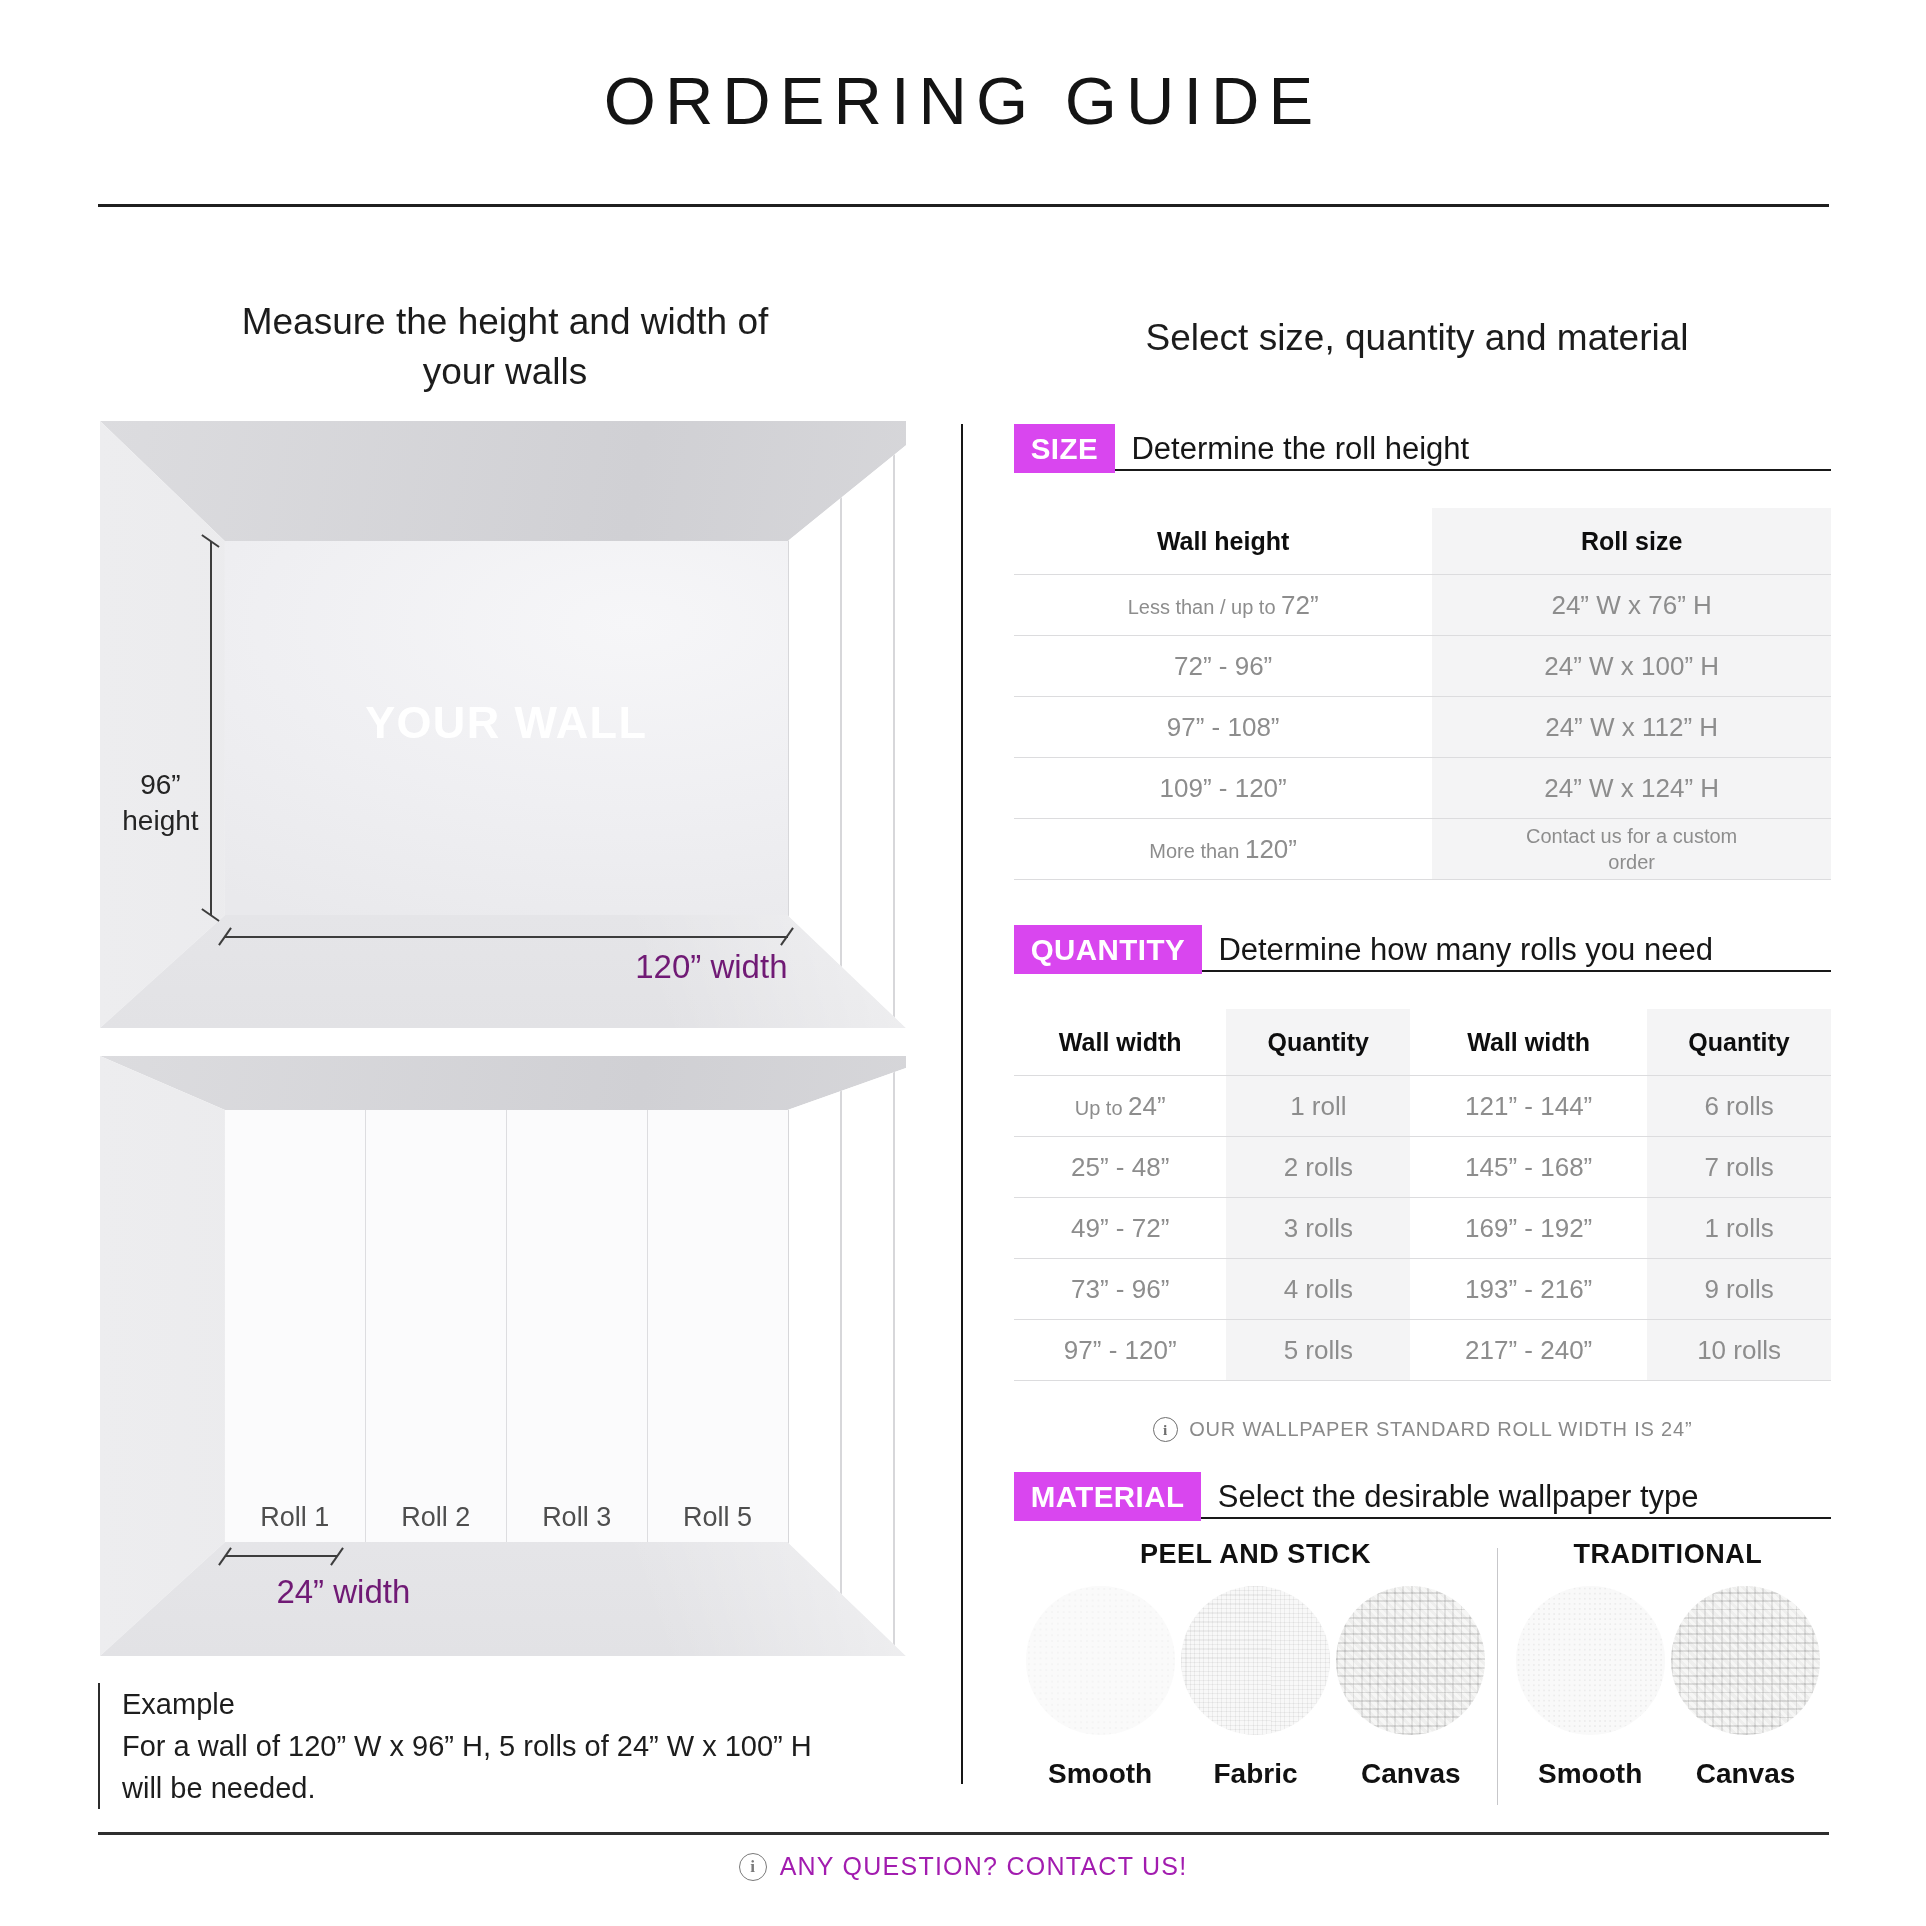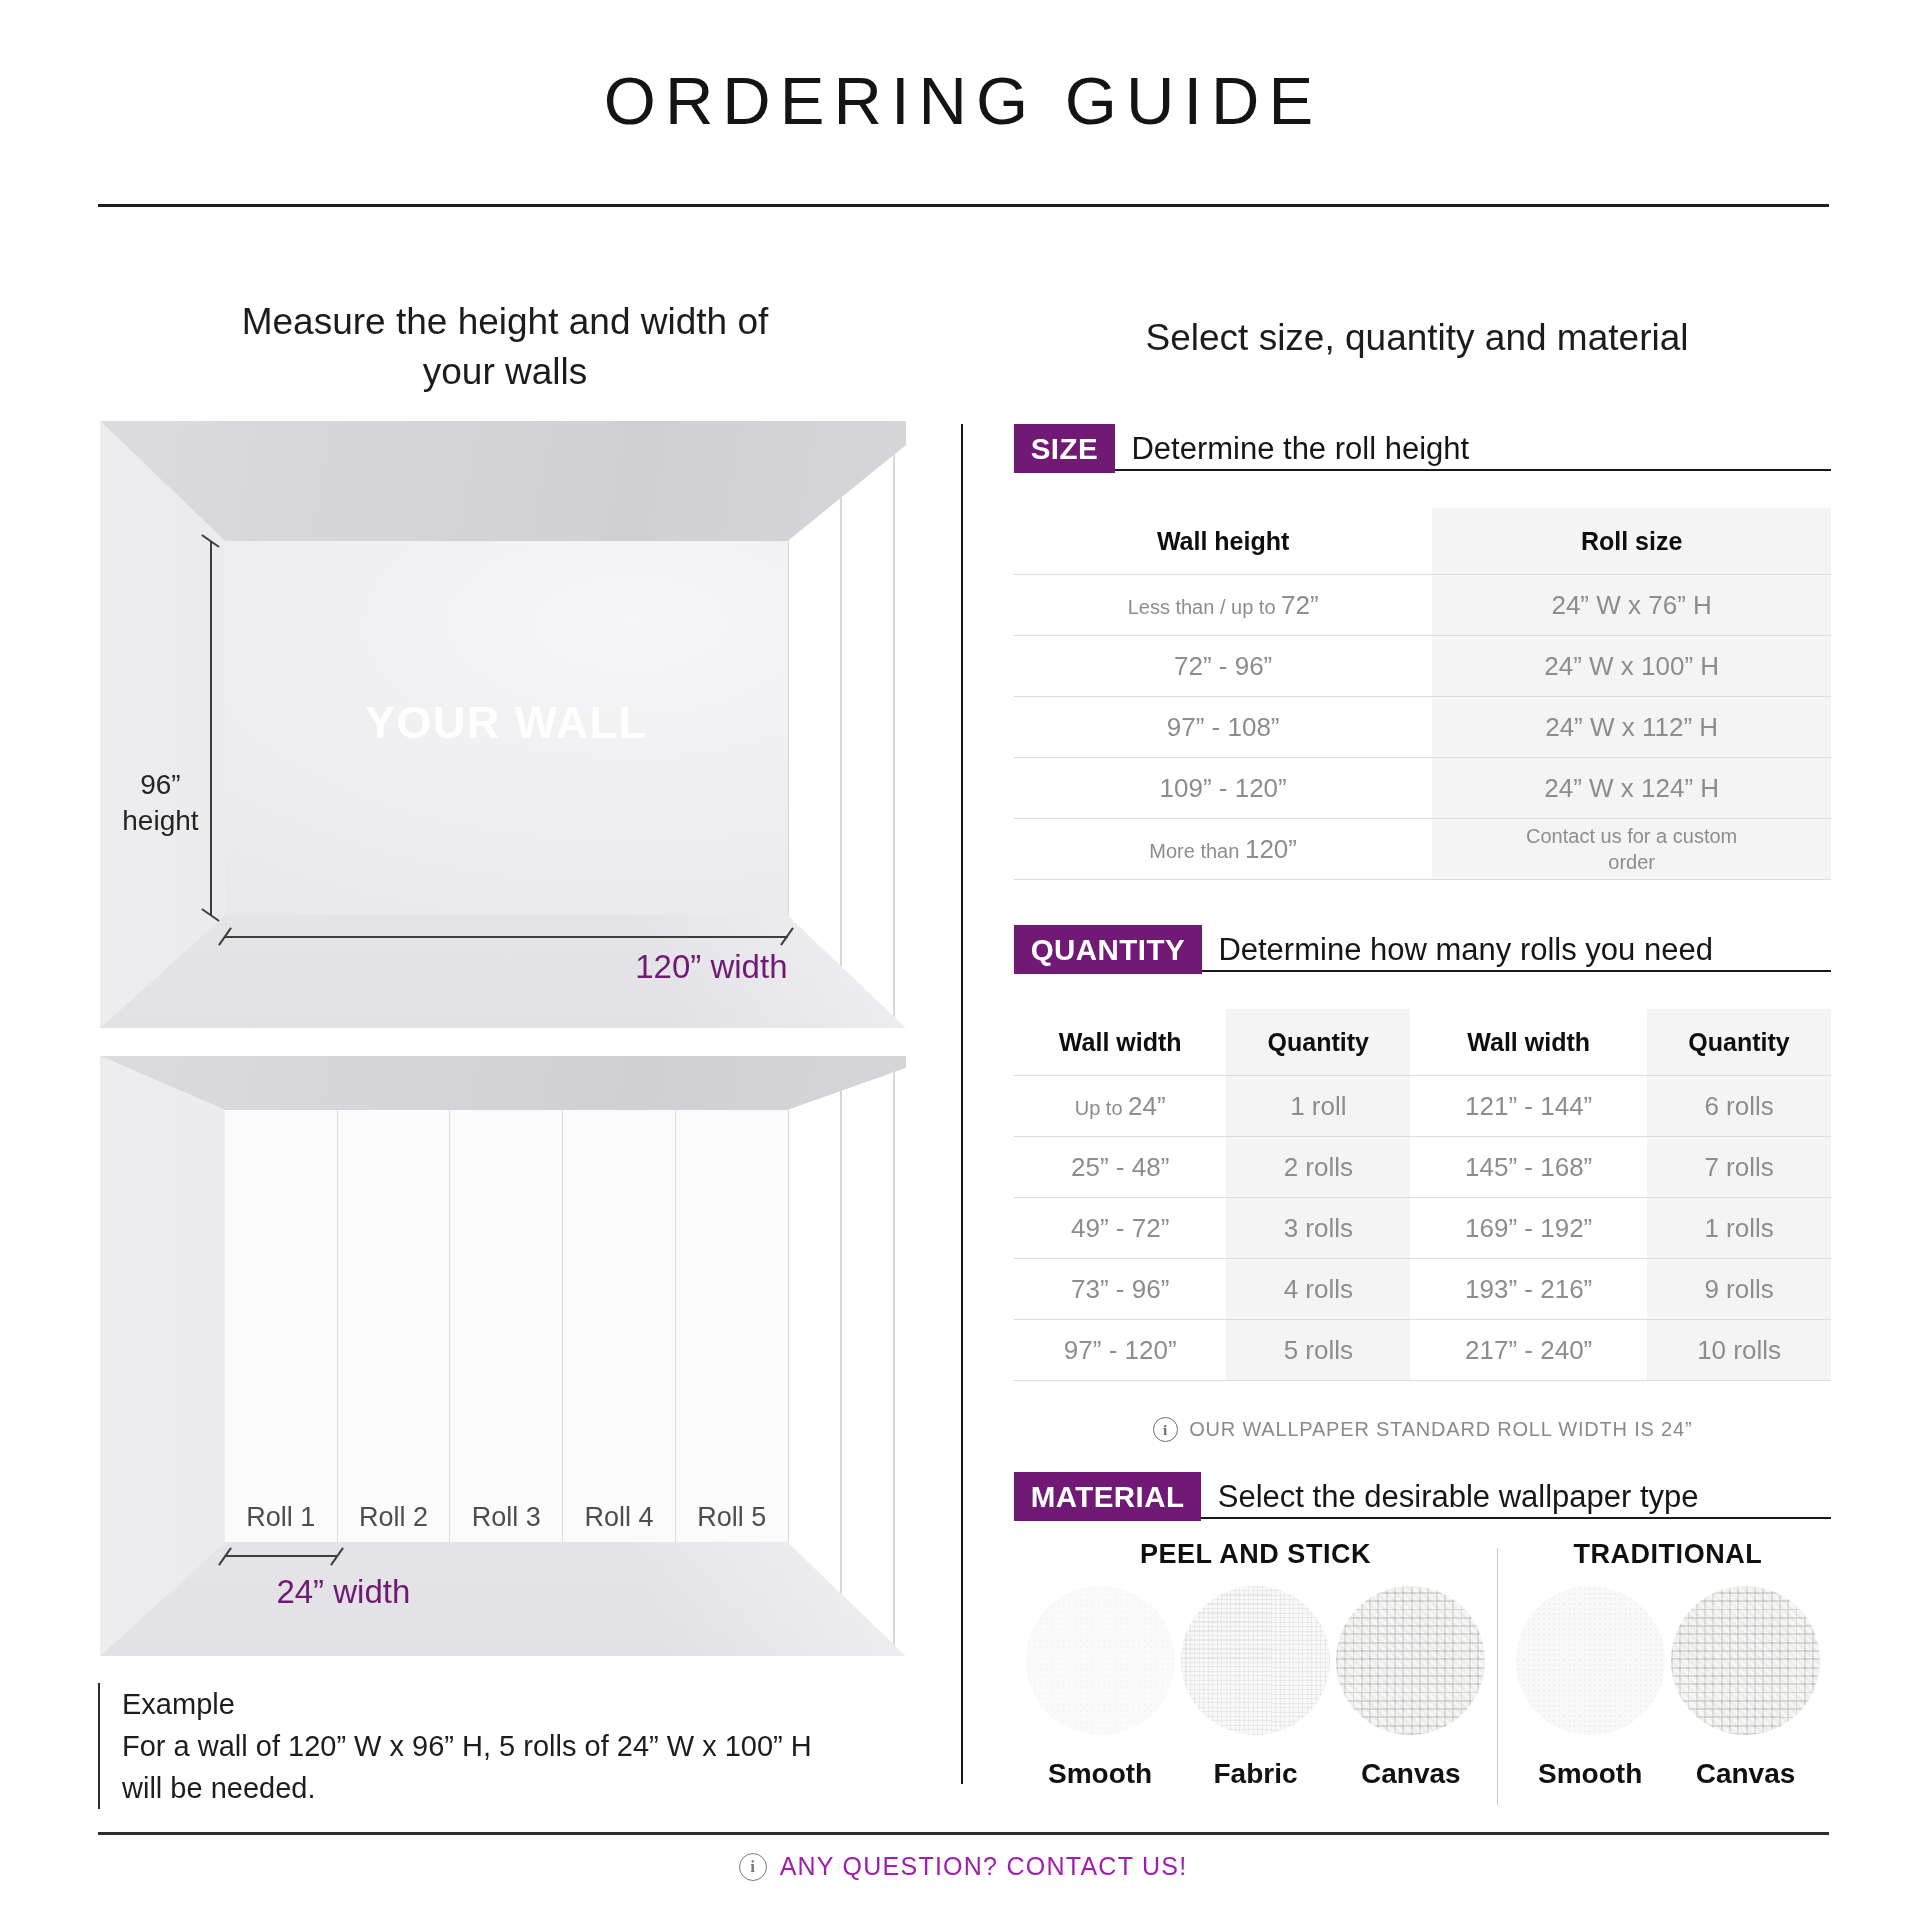--- a/index.html
+++ b/index.html
@@ -75,21 +75,21 @@
   
   .example{top:1683px;left:98px;width:783px;border-left:2.6px solid #2c2c2c;padding-left:22px;
     font-size:29px;line-height:1.45;color:#1d1d1d;font-weight:400;}
 
   
   .section{left:1014px;width:817px;}
   .sec-size{top:424px;}
   .sec-quantity{top:925px;}
   .sec-material{top:1472px;}
   .badge-row{display:flex;align-items:center;gap:16.7px;position:relative;}
-  .badge{position:relative;z-index:1;background:#701a75;color:#ffffff;font-size:29.5px;font-weight:700;
+  .badge{position:relative;z-index:1;background:#d946ef;color:#ffffff;font-size:29.5px;font-weight:700;
     padding:7.7px 16.7px;letter-spacing:.015em;}
   .sec-title{font-size:31px;font-weight:400;color:#161616;}
   .sec-underline{height:1.9px;background:#191919;margin-top:-3.9px;position:relative;z-index:0;}
 
   
   table{border-collapse:collapse;width:100%;}
   .tbl{margin-top:37px;}
   .tbl th{font-size:25px;font-weight:700;color:#0e0e0e;height:64px;}
   .tbl td{font-size:26px;font-weight:400;color:#8d8d8d;text-align:center;height:58px;border-top:1.3px solid #dcdcde;}
   .tbl tr:last-child td{border-bottom:1.3px solid #dcdcde;}
@@ -169,23 +169,20 @@
     <div class="panel">
         <span class="roll-label">Roll 1</span>
       </div>
     <div class="panel">
         <span class="roll-label">Roll 2</span>
       </div>
     <div class="panel">
         <span class="roll-label">Roll 3</span>
       </div>
     <div class="panel">
-        <span class="roll-label">Roll 4</span>
-      </div>
-    <div class="panel">
         <span class="roll-label">Roll 5</span>
       </div>
   </div>
   <div class="m-line m-hline"></div>
   <div class="width-label">24” width</div>
 </div>
 
 <div class="abs example">
   <div>Example</div>
   <div>For a wall of 120” W x 96” H, 5 rolls of 24” W x 100” H</div>

